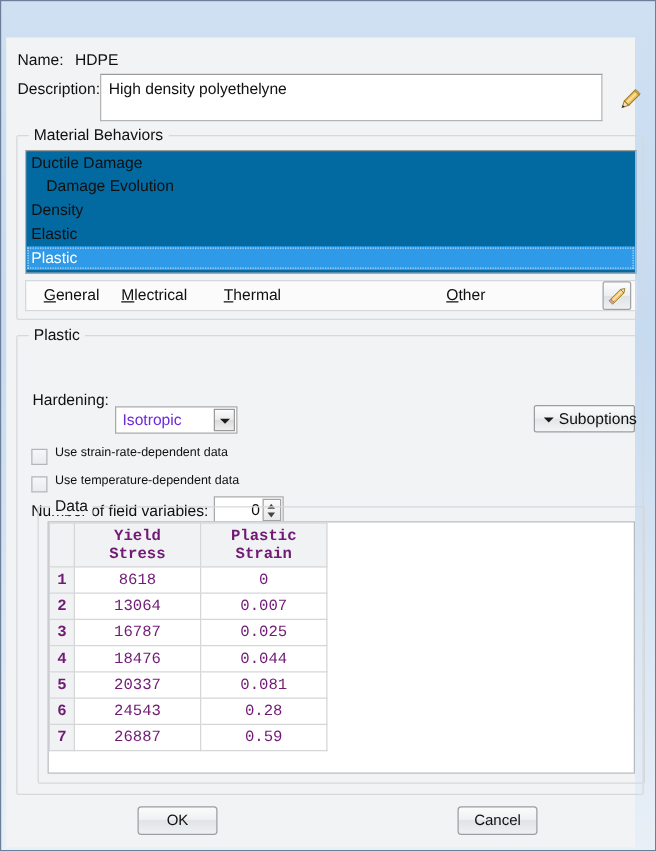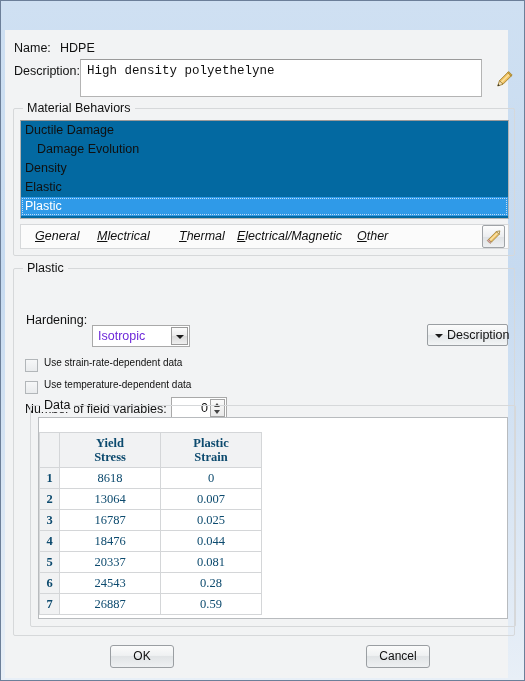--- a/index.html
+++ b/index.html
@@ -95,21 +95,21 @@
   #desc-label   { left: 9px;  top: 34px; }
 
   .desc-input {
     position: absolute;
     left: 75px; top: 29px;
     width: 402px; height: 38px;
     box-sizing: border-box;
     border: 1px solid #b4b4b4;
     border-top-color: #9a9a9a;
     background: #ffffff;
-    font-family: Liberation Mono, monospace;
+    font-family: Liberation Sans, sans-serif;
     font-size: 12.5px;
     color: #101010;
     padding: 4px 6px;
     resize: none;
     outline: none;
     overflow: hidden;
     line-height: 15px;
   }
   .pencil-plain {
     position: absolute;
@@ -169,21 +169,20 @@
   }
 
   
   .menurow {
     position: absolute;
     left: 6px; top: 115px;
     width: 489px; height: 25px;
     box-sizing: border-box;
     border: 1px solid #d6d8da;
     background: #fbfbfb;
-    font-style: italic;
   }
   .menuitem {
     position: absolute;
     top: 4px;
     font-size: 12.5px;
     color: #101010;
     white-space: nowrap;
     cursor: pointer;
   }
   .menuitem u { text-decoration: underline; }
@@ -328,25 +327,24 @@
     position: absolute;
     left: 7px; top: 11px;
     width: 470px; height: 202px;
     box-sizing: border-box;
     border: 1px solid #b8bbbe;
     background: #ffffff;
     overflow: hidden;
   }
   table.grid {
     border-collapse: collapse;
-    font-family: Liberation Serif, serif;
-    font-size: 12.5px;
-    color: #0c4a6e;
+    font-family: Liberation Mono, monospace;
+    font-size: 12.5px;
+    color: #701a75;
     table-layout: fixed;
-    margin-top: 14px;
   }
   table.grid th, table.grid td {
     border: 1px solid #d4d6d8;
     padding: 0;
     height: 20px;
     text-align: center;
     vertical-align: middle;
   }
   table.grid th {
     background: #f1f2f3;
@@ -415,21 +413,20 @@
         <div class="listitem indent">Damage Evolution</div>
         <div class="listitem">Density</div>
         <div class="listitem">Elastic</div>
         <div class="listitem selected">Plastic</div>
       </div>
 
       <div class="menurow">
         <span class="menuitem" style="left:14px"><u>G</u><span>eneral</span></span>
         <span class="menuitem" style="left:76px"><u>M</u><span>lectrical</span></span>
         <span class="menuitem" style="left:158px"><u>T</u><span>hermal</span></span>
-        <span class="menuitem" style="left:216px"><u>E</u><span>lectrical/Magnetic</span></span>
         <span class="menuitem" style="left:336px"><u>O</u><span>ther</span></span>
       </div>
 
       <div class="pencil-btn">
         <svg width="21" height="21" viewBox="0 0 21 21">
           <g transform="rotate(-45 10.5 10.5)">
             <rect x="5" y="9" width="11" height="4" fill="#efc36a" stroke="#93782f" stroke-width="0.7"></rect>
             <rect x="5" y="10.2" width="11" height="1.3" fill="#fbe7ae"></rect>
             <polygon points="16,9 19,11 16,13" fill="#f3e3c3" stroke="#93782f" stroke-width="0.7"></polygon>
             <rect x="3.2" y="9" width="1.8" height="4" fill="#d8a0b6" stroke="#93782f" stroke-width="0.6"></rect>
@@ -443,21 +440,21 @@
 
       <span class="lbl" id="hardening-label">Hardening:</span>
 
       <div class="combo">
         <span class="combo-text">Isotropic</span>
         <span class="combo-arrow"></span>
       </div>
 
       <div class="suboptions-btn">
         <span class="caret"></span>
-        <span class="sub-label">Description</span>
+        <span class="sub-label">Suboptions</span>
       </div>
 
       <div class="checkrow" id="check-strain">
         <span class="checkbox"></span>
         <span class="ck-label">Use strain-rate-dependent data</span>
       </div>
 
       <div class="checkrow" id="check-temp">
         <span class="checkbox"></span>
         <span class="ck-label">Use temperature-dependent data</span>

